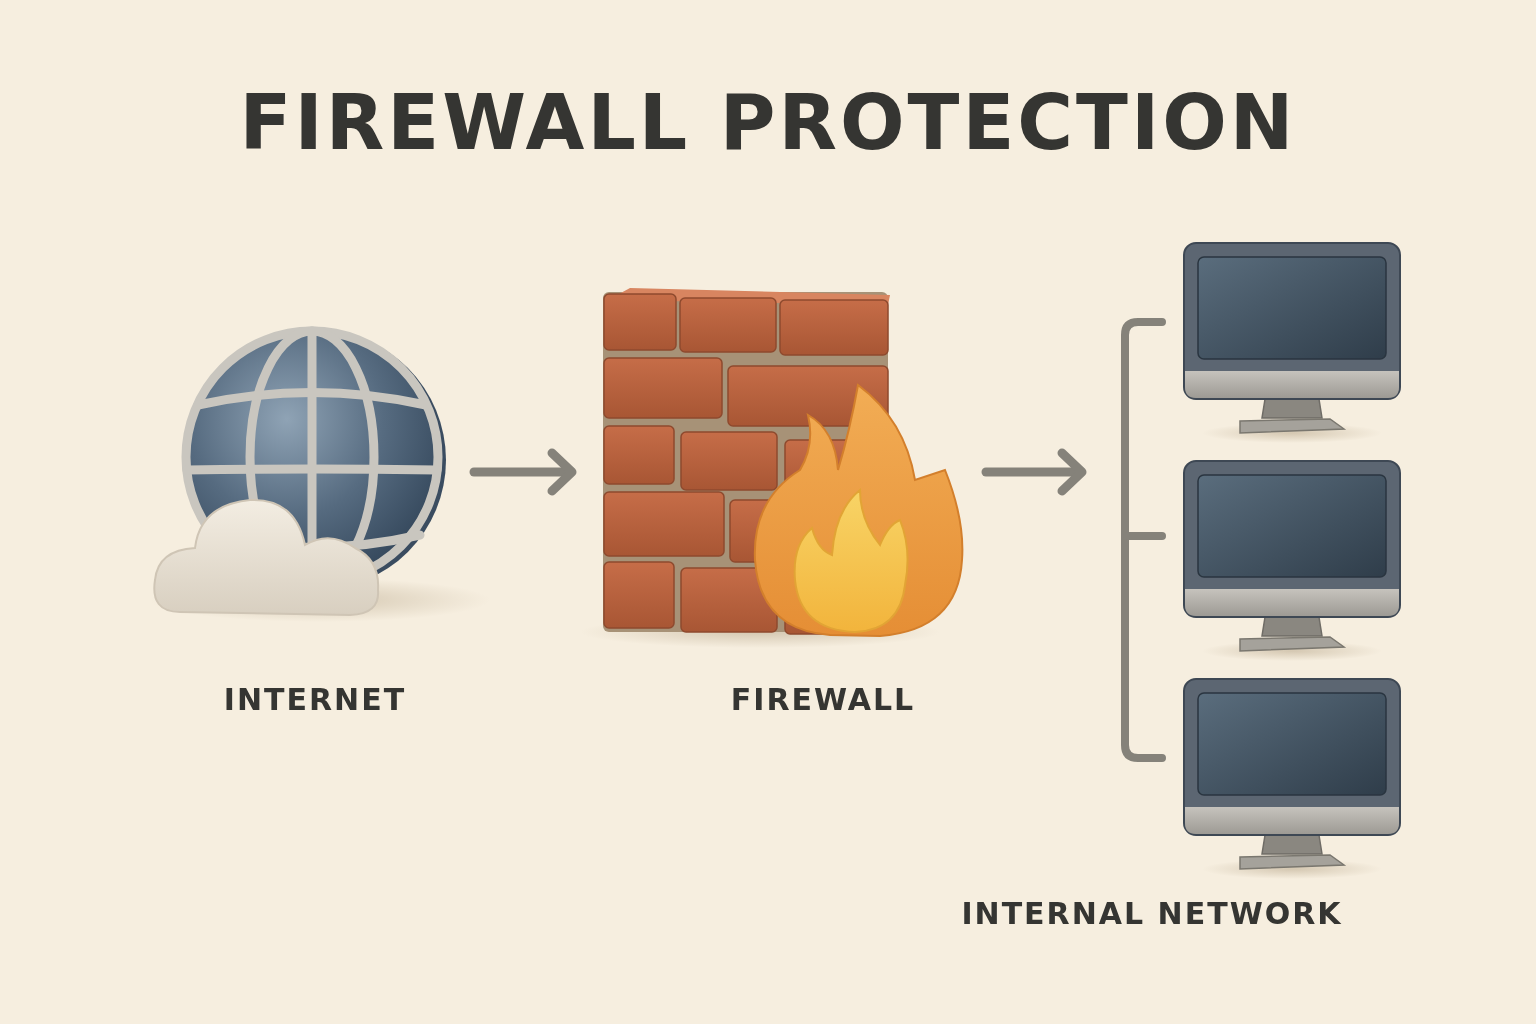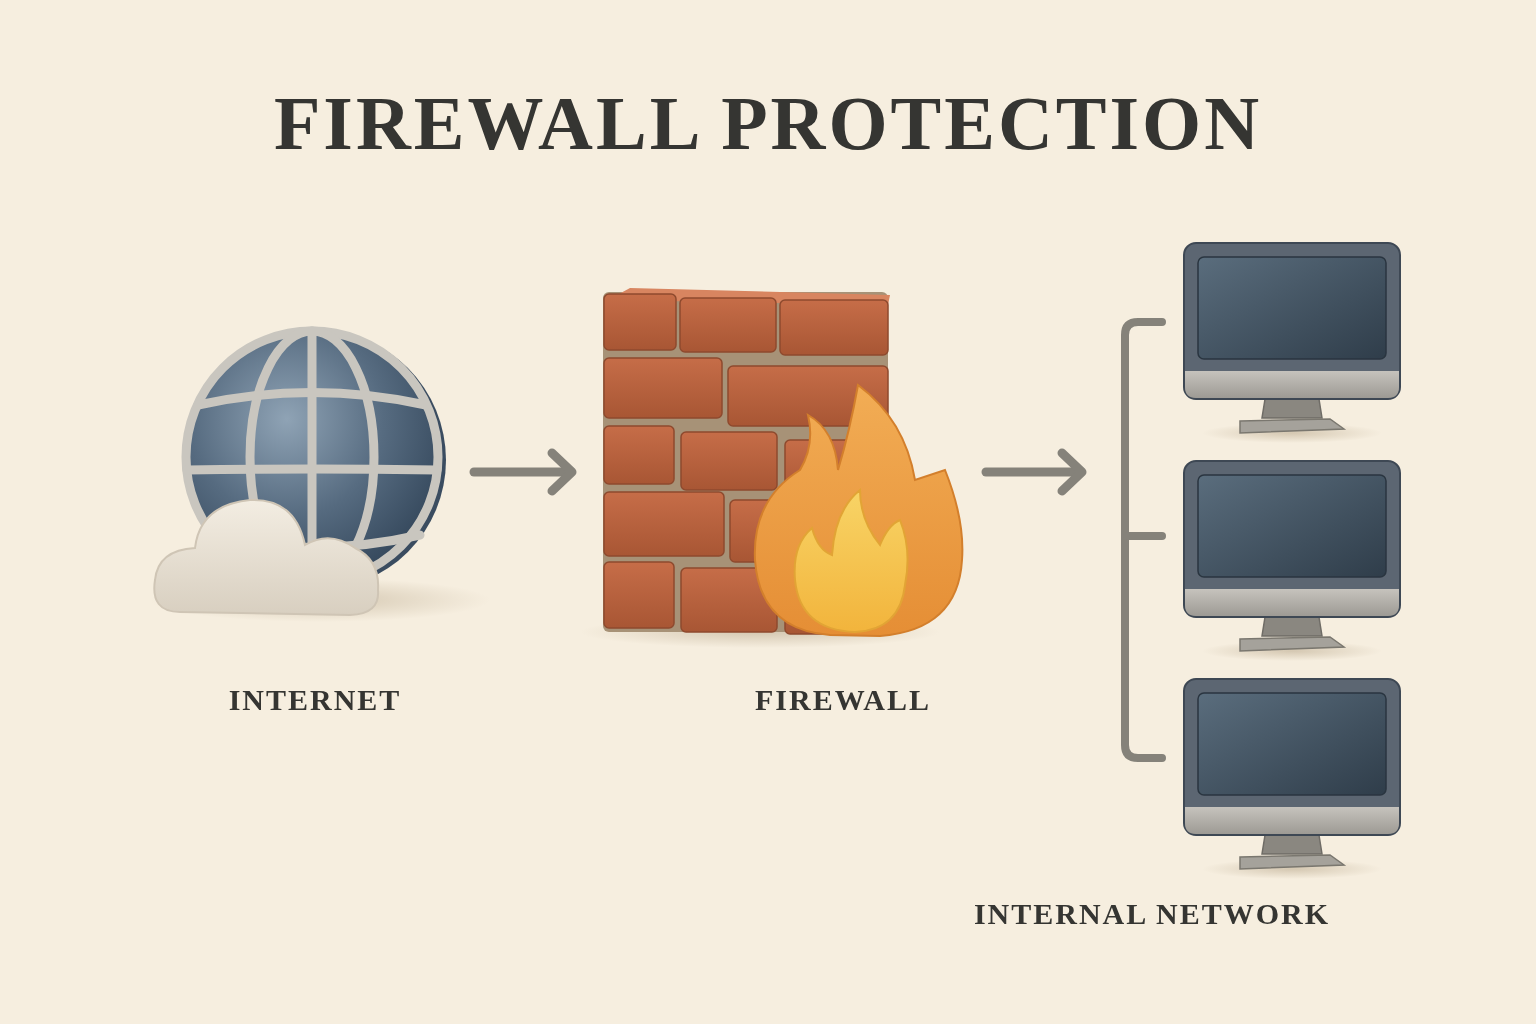--- a/index.html
+++ b/index.html
@@ -2,30 +2,30 @@
 <html><head>
 <meta charset="utf-8">
 <style>
   html, body { margin: 0; padding: 0; }
   body {
     width: 1536px; height: 1024px; overflow: hidden; position: relative;
     background: #f6eedf;
     font-family: "DejaVu Sans", "Liberation Sans", sans-serif;
     color: #353532;
   }
-  .abs { position: absolute; font-family: Liberation Serif, serif; }
+  .abs { position: absolute; }
   .title {
     left: 0; width: 1536px; top: 78px; text-align: center;
     font-size: 76px; font-weight: bold; letter-spacing: 3px; line-height: 90px;
   }
   .label {
     font-size: 30px; font-weight: bold; letter-spacing: 2px; line-height: 56px; text-align: center;
   }
   #lbl-internet { left: 160px; width: 310px; top: 672px; }
-  #lbl-firewall { left: 688px; width: 310px; top: 672px; }
+  #lbl-firewall { left: 668px; width: 310px; top: 672px; }
   #lbl-internal { left: 872px; width: 560px; top: 886px; }
   svg.layer { position: absolute; left: 0; top: 0; }
 </style>
 </head>
 <body>
 
 <div class="abs title">FIREWALL PROTECTION</div>
 
 <svg class="layer" width="1536" height="1024" viewBox="0 0 1536 1024">
   <defs>

